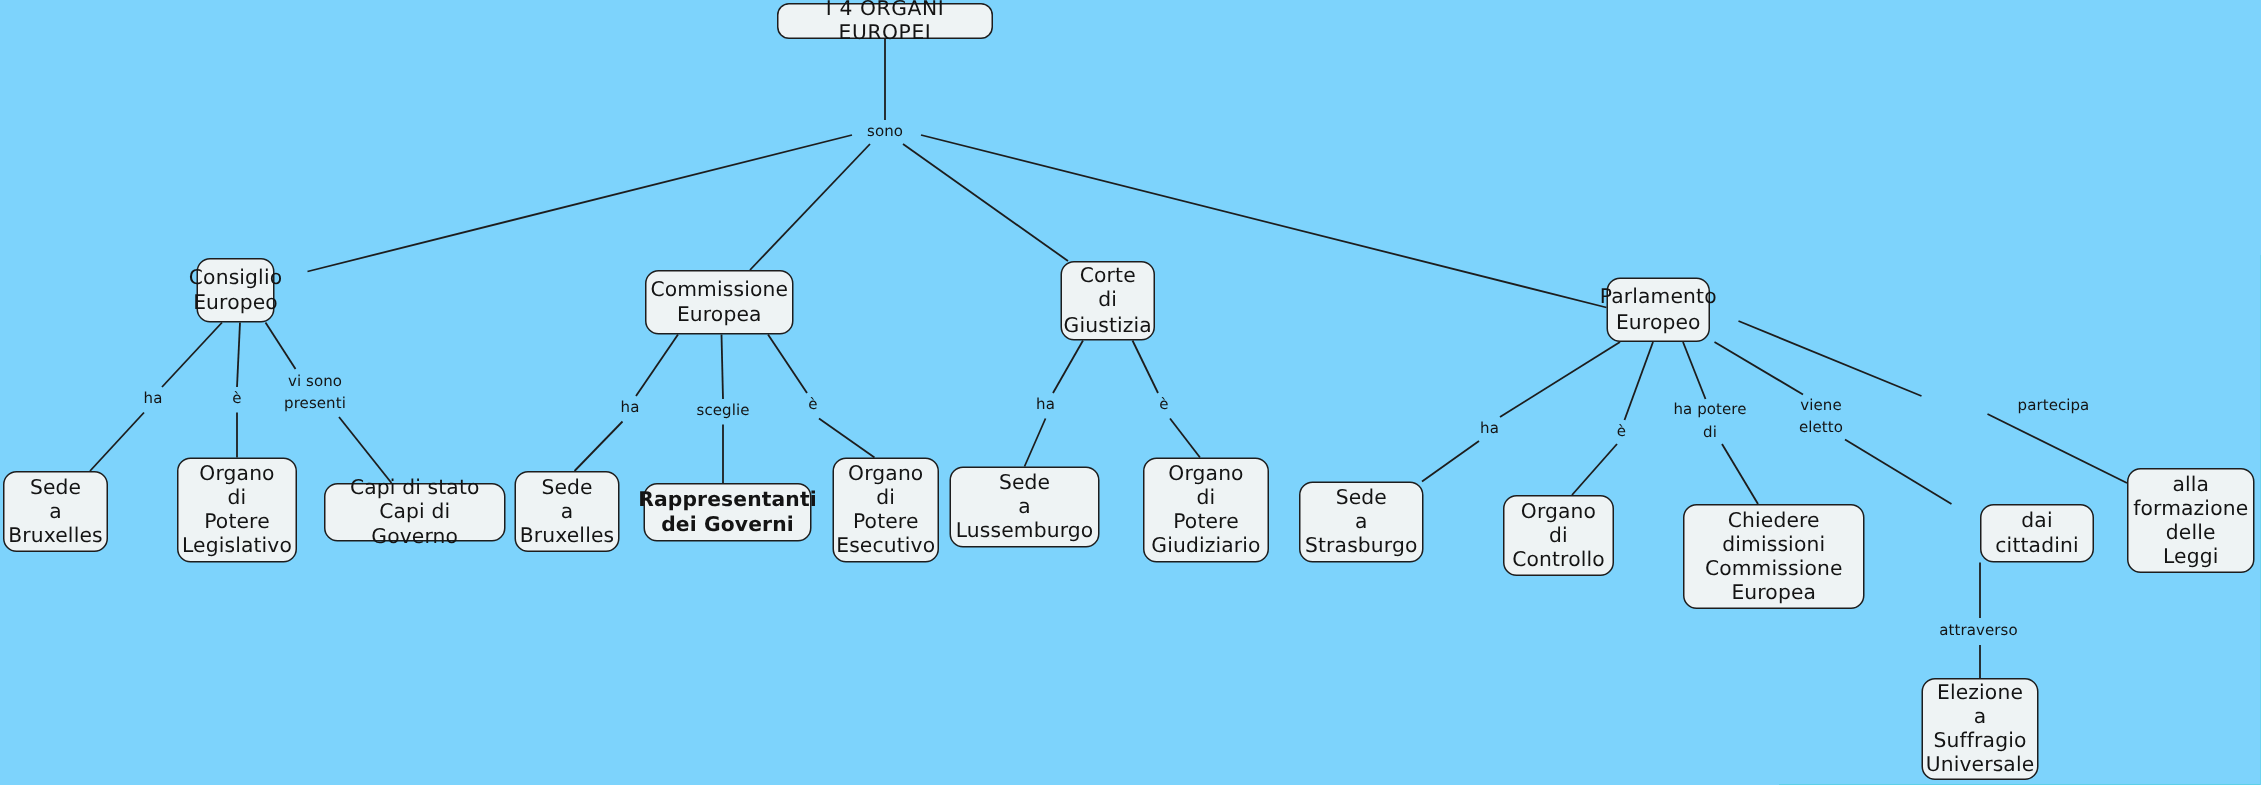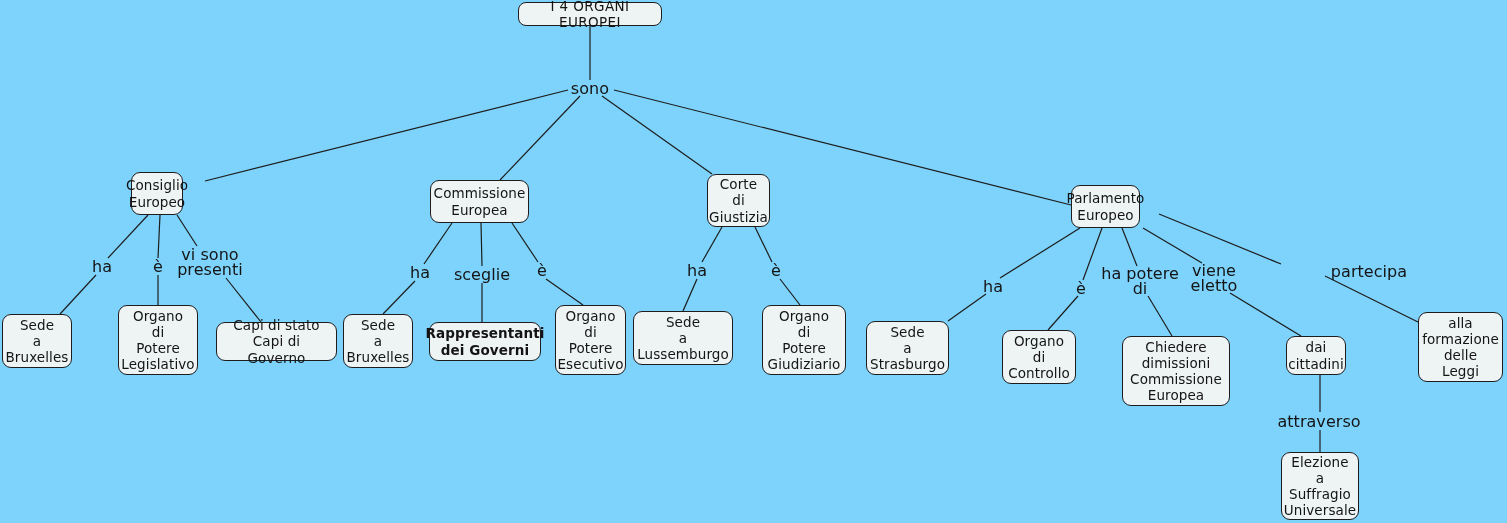--- a/index.html
+++ b/index.html
@@ -45,21 +45,21 @@
     letter-spacing: 0.1px;
   }
   .node.title {
     font-size: 13.5px;
     border-radius: 8px;
     letter-spacing: 0.4px;
   }
   .linklabel {
     position: absolute;
     color: #141414;
-    font-size: 16px;
+    font-size: 10px;
     line-height: 15px;
     text-align: center;
     white-space: pre-line;
     transform: translate(-50%, -50%);
     letter-spacing: 0.05px;
   }
 </style>
 </head>
 <body>
 
@@ -134,25 +134,25 @@
       <div class="node" style="left: 762px; top: 305px; width: 84px; height: 70px;">Organo
 di
 Potere
 Giudiziario</div>
       <div class="node" style="left: 866px; top: 321px; width: 83px; height: 54px;">Sede
 a
 Strasburgo</div>
       <div class="node" style="left: 1002px; top: 330px; width: 74px; height: 54px;">Organo
 di
 Controllo</div>
-      <div class="node" style="left: 1122px; top: 336px; width: 108px; height: 70px;">Chiedere
+      <div class="node" style="left: 1122px; top: 336px; width: 121px; height: 70px;">Chiedere
 dimissioni
 Commissione
 Europea</div>
-      <div class="node" style="left: 1286px; top: 336px; width: 60px; height: 39px;">dai
+      <div class="node" style="left: 1320px; top: 336px; width: 76px; height: 39px;">dai
 cittadini</div>
       <div class="node" style="left: 1418px; top: 312px; width: 85px; height: 70px;">alla
 formazione
 delle
 Leggi</div>
       <div class="node" style="left: 1281px; top: 452px; width: 78px; height: 68px;">Elezione
 a
 Suffragio
 Universale</div>
     </div>

